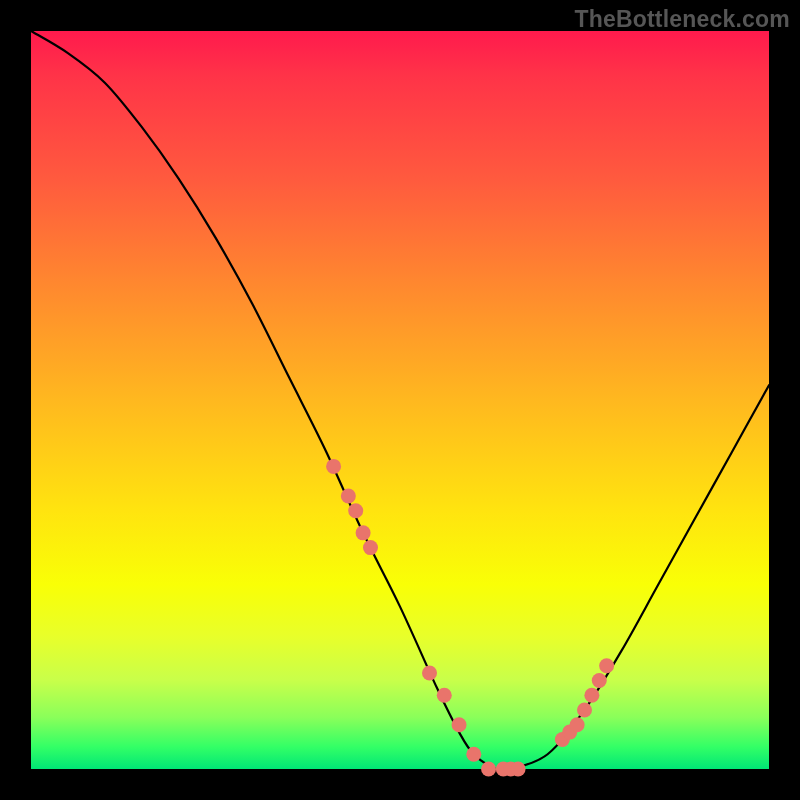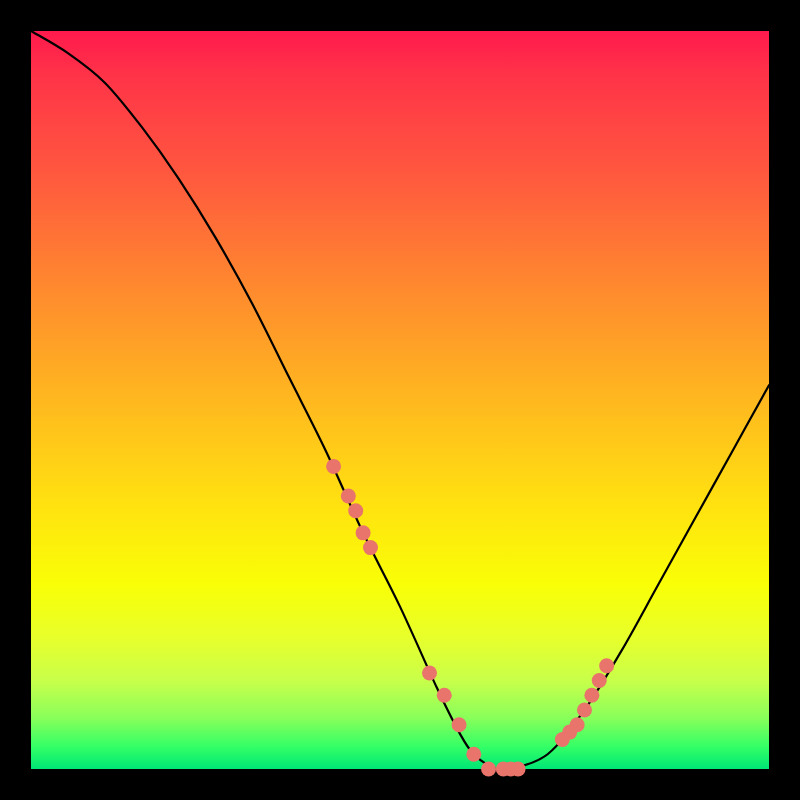--- a/index.html
+++ b/index.html
@@ -58,20 +58,21 @@
     top: 0;
     width: 738px;
     height: 738px;
     overflow: visible;
   }
 </style>
 </head>
 <body>
 
 <div class="frame">
+  <div class="watermark">TheBottleneck.com</div>
 
   <div class="plot">
     <svg class="curve" viewBox="0 0 738 738">
       <path fill="none" stroke="#000" stroke-width="2.2" stroke-linecap="round" d="M 0,0 C 6.1499999999999995,3.6899999999999977 24.6,13.529999999999992 36.9,22.139999999999986 C 49.199999999999996,30.74999999999998 61.49999999999999,39.35999999999996 73.8,51.65999999999997 C 86.1,63.95999999999998 98.4,79.95000000000005 110.7,95.94000000000005 C 123,111.93000000000006 135.29999999999998,129.15000000000003 147.6,147.60000000000002 C 159.9,166.05 172.2,185.73 184.5,206.64 C 196.8,227.54999999999998 209.1,249.69 221.4,273.06 C 233.70000000000002,296.43 246,322.25999999999993 258.3,346.85999999999996 C 270.6,371.46 282.9,394.83000000000004 295.2,420.66 C 307.5,446.49 319.8,476.01000000000005 332.1,501.84000000000003 C 344.40000000000003,527.6700000000001 356.7,549.81 369,575.64 C 381.3,601.47 396.06000000000006,635.91 405.90000000000003,656.8199999999999 C 415.74,677.7299999999999 421.89,690.03 428.03999999999996,701.1 C 434.18999999999994,712.1700000000001 436.65,717.09 442.8,723.24 C 448.95000000000005,729.39 458.79,735.54 464.94,738 C 471.09,740.46 471.09,740.46 479.7,738 C 488.31,735.54 504.3,733.08 516.6,723.24 C 528.9,713.4 541.2,696.1800000000001 553.5,678.96 C 565.8,661.74 578.1,640.8299999999999 590.4,619.92 C 602.6999999999999,599.01 615,575.64 627.3,553.5 C 639.5999999999999,531.36 651.9000000000001,509.21999999999997 664.2,487.08 C 676.5,464.94 688.8000000000001,442.8 701.1,420.66 C 713.4,398.52000000000004 731.85,365.31 738,354.24"></path>
       <g>
           <circle cx="302.58" cy="435.42" r="7.5" fill="#e9746b"></circle>
           <circle cx="317.34" cy="464.94" r="7.5" fill="#e9746b"></circle>
           <circle cx="324.72" cy="479.7" r="7.5" fill="#e9746b"></circle>
           <circle cx="332.1" cy="501.84000000000003" r="7.5" fill="#e9746b"></circle>
           <circle cx="339.48" cy="516.6" r="7.5" fill="#e9746b"></circle>

